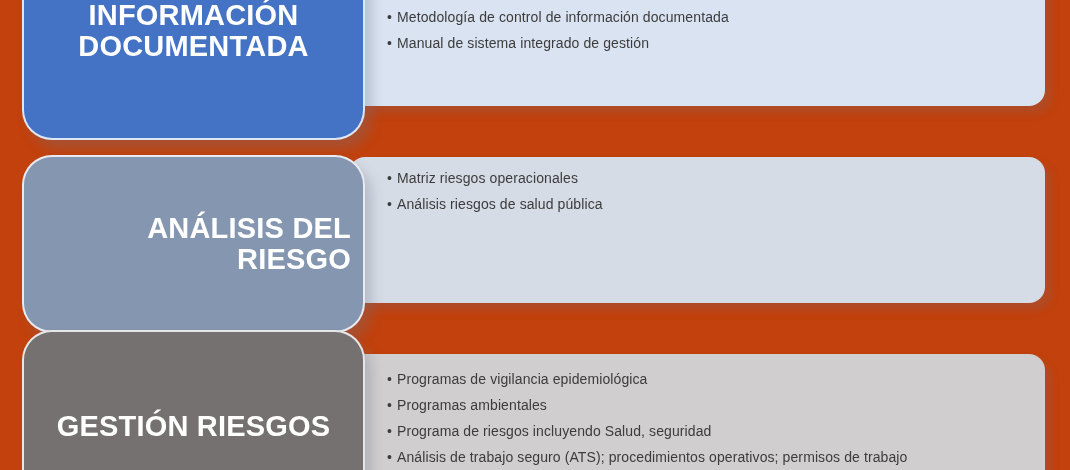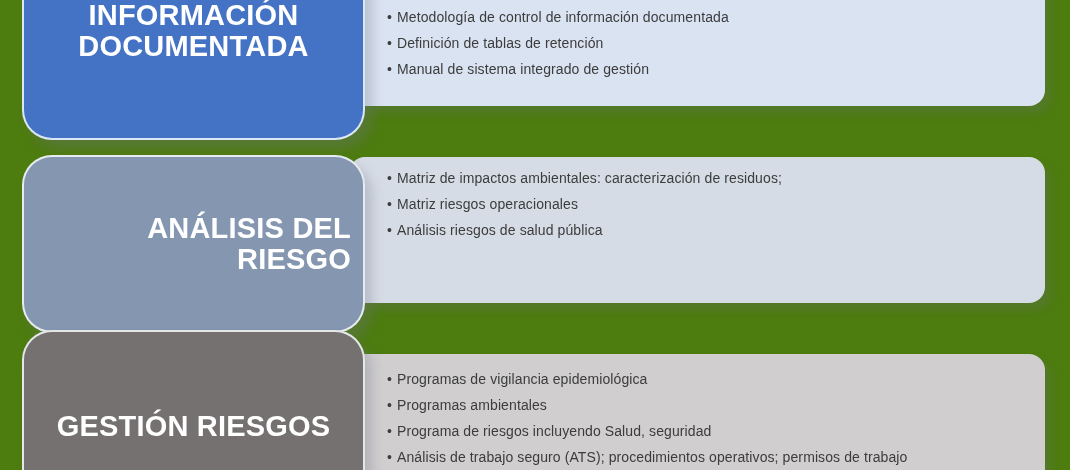--- a/index.html
+++ b/index.html
@@ -1,19 +1,19 @@
 <!DOCTYPE html>
 <html><head>
 <meta charset="utf-8">
 <style>
   html,body { margin:0; padding:0; background:#000; }
   .page {
     position:relative;
     width:1070px; height:470px;
-    background:#4d7c0f;
+    background:#c2410c;
     overflow:hidden;
     font-family:"Liberation Sans","DejaVu Sans",sans-serif;
   }
   .title-box {
     position:absolute;
     left:22px; width:343px;
     border-radius:30px;
     border:2.5px solid rgba(248,250,253,0.85);
     box-shadow:7px 9px 12px rgba(110,115,135,0.30);
     display:flex; align-items:center; justify-content:center;
@@ -65,31 +65,29 @@
 <body>
 
 <div class="page">
 
   <div class="title-box" id="title-1" style="background: rgb(68, 114, 196);">
     <div class="title-text">INFORMACIÓN DOCUMENTADA</div>
   </div>
   <div class="content-box" id="content-1" style="background: rgb(218, 227, 241);">
     <ul class="bullet-list">
       <li>Metodología de control de información documentada</li>
-      <li>Definición de tablas de retención</li>
       <li>Manual de sistema integrado de gestión</li>
     </ul>
   </div>
 
   <div class="title-box" id="title-2" style="background: rgb(132, 150, 176);">
     <div class="title-text">ANÁLISIS DEL RIESGO</div>
   </div>
   <div class="content-box" id="content-2" style="background: rgb(214, 220, 229);">
     <ul class="bullet-list">
-      <li>Matriz de impactos ambientales: caracterización de residuos;</li>
       <li>Matriz riesgos operacionales</li>
       <li>Análisis riesgos de salud pública</li>
     </ul>
   </div>
 
   <div class="title-box" id="title-3" style="background: rgb(118, 113, 113);">
     <div class="title-text">GESTIÓN RIESGOS</div>
   </div>
   <div class="content-box" id="content-3" style="background: rgb(208, 206, 206);">
     <ul class="bullet-list">

